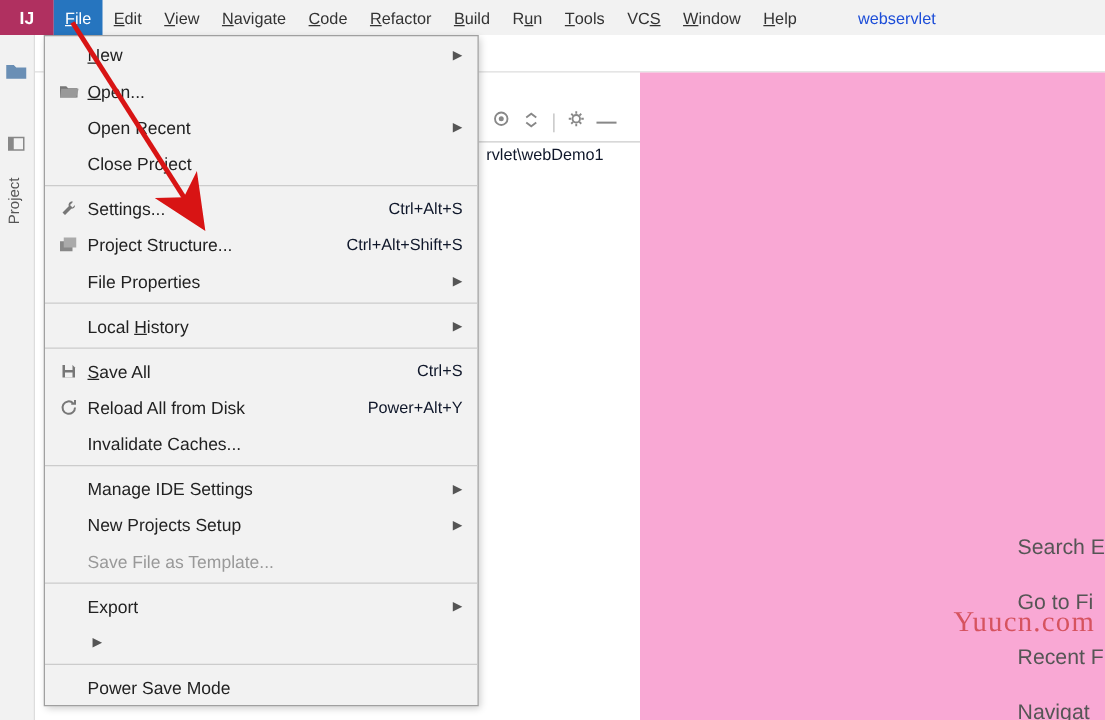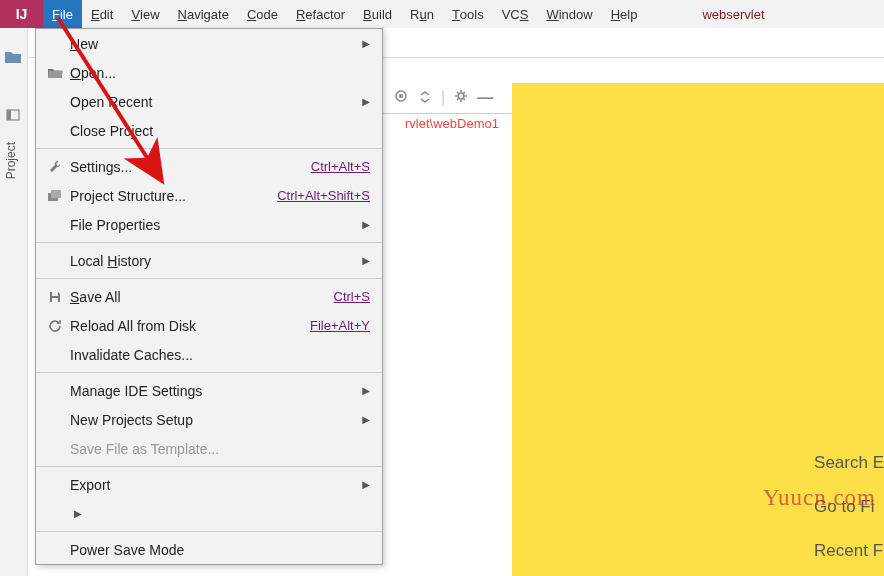--- a/index.html
+++ b/index.html
@@ -3,42 +3,42 @@
   <meta charset="utf-8">
   <style>
     * { margin: 0; padding: 0; box-sizing: border-box; font-family: "Segoe UI", Arial, sans-serif; }
     body { width: 884px; height: 576px; background: #fff; overflow: hidden; position: relative; }
     
     .menubar { height: 28px; background: #f2f2f2; display: flex; align-items: center; font-size: 13px; color: #333; }
     .logo { width: 43px; height: 28px; background: #b03060; display: flex; align-items: center; justify-content: center; color: #fff; font-weight: bold; font-size: 14px; }
     .menu-item { padding: 0 9px; height: 28px; display: flex; align-items: center; cursor: default; }
     .menu-item.active { background: #2675bf; color: #fff; }
     .menu-item u { text-decoration: underline; }
-    .project-name { margin-left: 56px; color: #7f1d1d; font-size: 13px; }
+    .project-name { margin-left: 40px; color: #1d4ed8; font-size: 13px; }
     
     .toolbar-area { position: absolute; top: 28px; left: 0; right: 0; height: 30px; background: #fff; border-bottom: 1px solid #ddd; }
     .left-gutter { position: absolute; top: 28px; left: 0; width: 28px; height: calc(100% - 28px); background: #f2f2f2; border-right: 1px solid #ddd; }
     .gutter-folder { position: absolute; top: 22px; left: 4px; color: #6a8fb5; }
     .gutter-tab { position: absolute; top: 110px; left: 2px; writing-mode: vertical-rl; transform: rotate(180deg); font-size: 12px; color: #555; padding: 4px 2px; }
     .gutter-tab-icon { position: absolute; top: 80px; left: 6px; color: #888; }
     
     .dropdown { position: absolute; top: 28px; left: 35px; width: 348px; background: #f2f2f2; border: 1px solid #a0a0a0; box-shadow: 2px 2px 6px rgba(0,0,0,0.2); z-index: 100; font-size: 14px; color: #222; }
     .menu-row { display: flex; align-items: center; height: 29px; padding: 0 12px 0 8px; position: relative; }
     .menu-row.disabled { color: #999; }
     .menu-icon { width: 22px; display: flex; align-items: center; justify-content: center; color: #666; }
     .menu-label { flex: 1; padding-left: 4px; }
     .menu-label u { text-decoration: underline; }
-    .menu-shortcut { color: #701a75; font-size: 13px; text-decoration: underline; }
+    .menu-shortcut { color: #0f172a; font-size: 13px; }
     .menu-arrow { color: #555; margin-left: 8px; }
     .menu-sep { height: 1px; background: #ccc; margin: 3px 0; }
     
     .right-toolbar { position: absolute; top: 82px; left: 383px; height: 32px; display: flex; align-items: center; gap: 8px; color: #888; border-bottom: 1px solid #ccc; padding: 0 10px; width: 130px; }
-    .path-text { position: absolute; top: 114px; left: 383px; font-size: 13px; color: #ef4444; padding: 2px 22px; }
-    
-    .editor-bg { position: absolute; top: 58px; left: 512px; right: 0; bottom: 0; background: #fde047; margin-top: 25px; }
+    .path-text { position: absolute; top: 114px; left: 383px; font-size: 13px; color: #0f172a; padding: 2px 6px; }
+    
+    .editor-bg { position: absolute; top: 58px; left: 512px; right: 0; bottom: 0; background: #f9a8d4; }
     .hints { position: absolute; right: 0; top: 370px; font-size: 17px; color: #555; text-align: left; }
     .hints div { margin-bottom: 24px; white-space: nowrap; }
     
     .arrow-svg { position: absolute; top: 10px; left: 40px; z-index: 200; pointer-events: none; }
     .watermark { position: absolute; bottom: 65px; right: 8px; color: rgba(200,50,50,0.72); font-size: 23px; font-family: Georgia, serif; letter-spacing: 1px; z-index: 50; }
   </style>
 </head>
 <body>
 
 <div class="menubar">
@@ -144,21 +144,21 @@
       <span class="menu-label"><u>S</u>ave All</span>
       <span class="menu-shortcut">Ctrl+S</span>
     </div>
     <div class="menu-row">
       <span class="menu-icon">
         <svg width="15" height="15" viewBox="0 0 15 15">
           <path fill="none" stroke="#777" stroke-width="1.6" d="M12 8a5 5 0 11-1.5-3.5M12 2v3h-3"></path>
         </svg>
       </span>
       <span class="menu-label">Reload All from Disk</span>
-      <span class="menu-shortcut">File+Alt+Y</span>
+      <span class="menu-shortcut">Power+Alt+Y</span>
     </div>
     <div class="menu-row">
       <span class="menu-icon"></span>
       <span class="menu-label">Invalidate Caches...</span>
     </div>
     <div class="menu-sep"></div>
     <div class="menu-row">
       <span class="menu-icon"></span>
       <span class="menu-label">Manage IDE Settings</span>
       <span class="menu-arrow" style="font-size: 10px;">▶</span>

